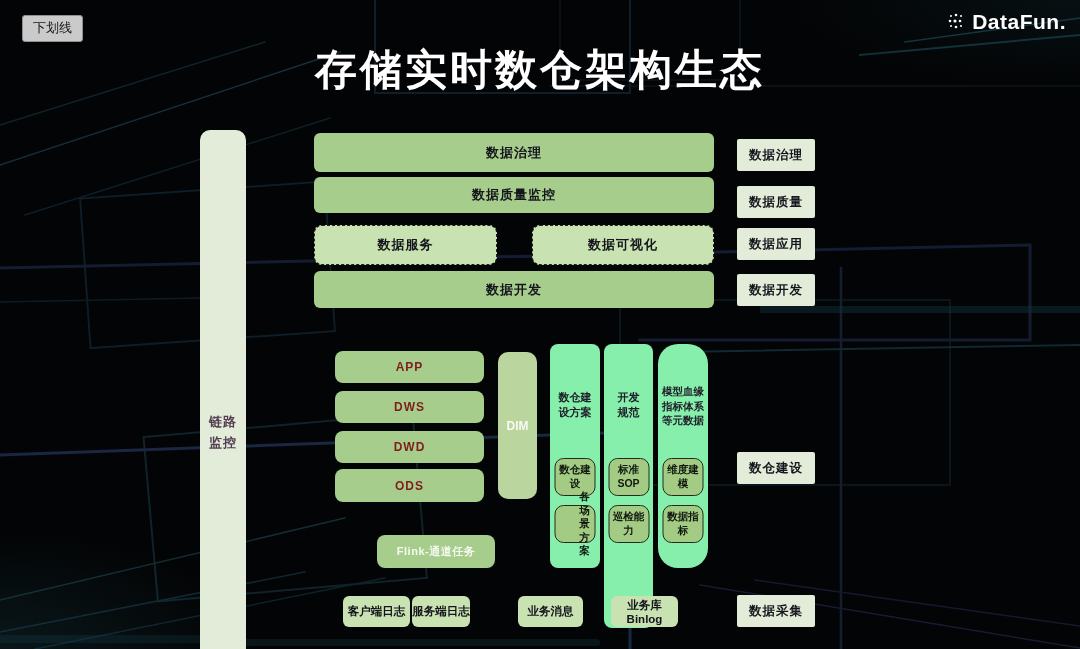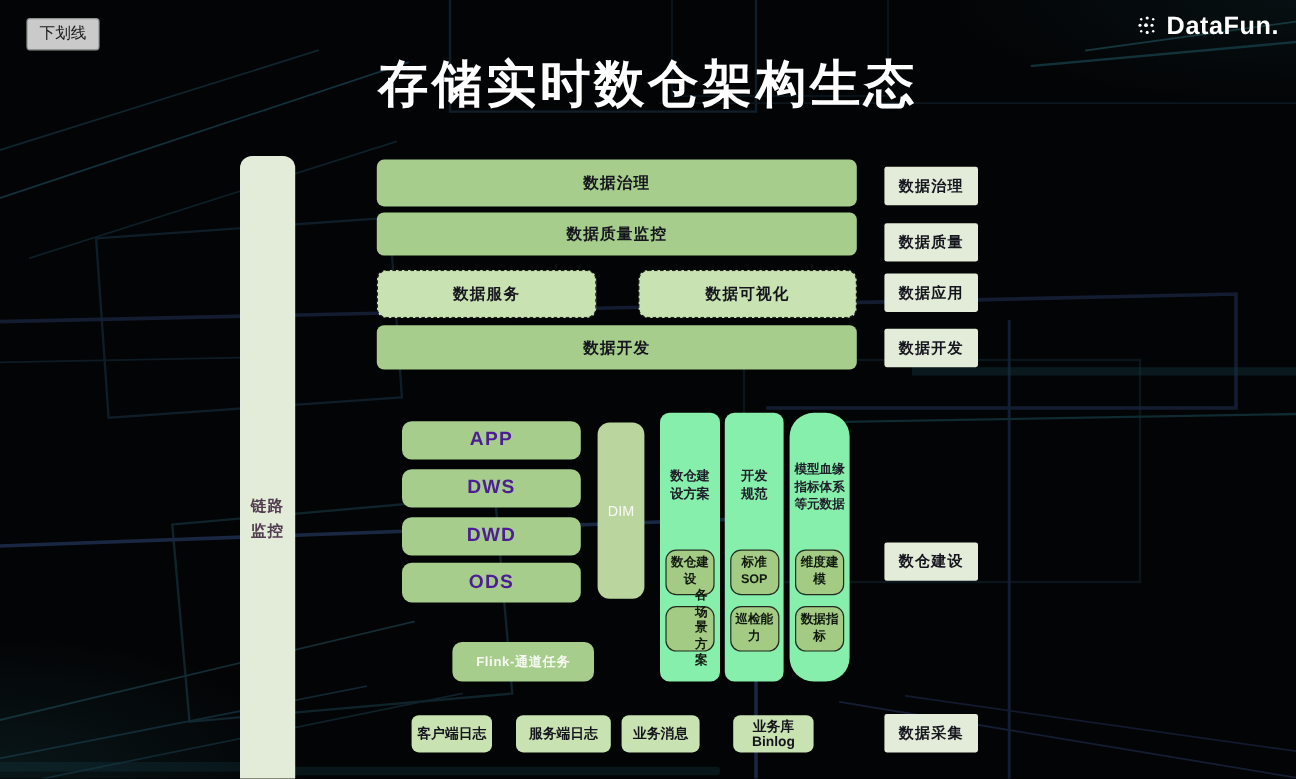--- a/index.html
+++ b/index.html
@@ -25,22 +25,22 @@
 
   .box{position:absolute;display:flex;align-items:center;justify-content:center;
     text-align:center;box-sizing:border-box;}
   .pre{white-space:pre-line;}
 
   .rail{background:#e2ecd8;border-radius:10px;color:#523d50;font-size:13px;font-weight:700;
     line-height:1.55;letter-spacing:1px;}
   .gbar{background:#a6cd8b;border-radius:6px;color:#15151d;font-size:13px;font-weight:700;letter-spacing:1px;}
   .dashed{background:#c9e2b2;border:1.6px dashed #1c241c;border-radius:8px;color:#15151d;
     font-size:13px;font-weight:700;letter-spacing:1px;}
-  .layer{background:#a6cd8b;border-radius:8px;color:#4c1d95;font-size:16px;font-weight:700;letter-spacing:1px;}
-  .dim{background:#bad69e;border-radius:10px;color:#f7f9f2;font-size:12px;font-weight:400;}
+  .layer{background:#a6cd8b;border-radius:8px;color:#7f1d1d;font-size:12px;font-weight:700;letter-spacing:1px;}
+  .dim{background:#bad69e;border-radius:10px;color:#f7f9f2;font-size:12px;font-weight:700;}
   .panel{background:#86efac;border-radius:8px;}
   .panel-title{position:absolute;left:0;right:0;top:46px;text-align:center;color:#20202a;
     font-size:11px;font-weight:700;line-height:1.4;white-space:pre-line;}
   .panel-sub{position:absolute;left:50%;transform:translateX(-50%);width:41px;height:38px;
     background:#a3cb84;border:1.5px solid #232b21;border-radius:9px;color:#11190f;
     font-size:10.5px;font-weight:700;display:flex;align-items:center;justify-content:center;
     text-align:center;line-height:1.3;box-sizing:border-box;}
   .flink{background:#a6cd8b;border-radius:8px;color:#f7f9f2;font-size:11px;font-weight:700;letter-spacing:.5px;}
   .src{background:#c9e2b2;border-radius:6px;color:#14141c;font-size:11.5px;font-weight:700;}
   .rlabel{background:#e2ecd8;border-radius:2px;color:#15151d;font-size:12.5px;font-weight:700;letter-spacing:1px;}
@@ -119,38 +119,38 @@
 
   <div class="box dim" style="left:498px;top:352px;width:39px;height:147px;">DIM</div>
 
   <div class="box panel" style="left:550px;top:344px;width:50px;height:224px;">
     <div class="panel-title">数仓建
 设方案</div>
     <div class="panel-sub pre" style="top:114px;">数仓建设</div>
     <div class="panel-sub pre" style="top:161px;padding-left:19px;">各场景
 方案</div>
   </div>
-  <div class="box panel" style="left:604px;top:344px;width:49px;height:224px;">
+  <div class="box panel" style="left:604px;top:344px;width:49px;height:284px;">
     <div class="panel-title">开发
 规范</div>
     <div class="panel-sub pre" style="top:114px;">标准SOP</div>
     <div class="panel-sub pre" style="top:161px;">巡检能力</div>
   </div>
   <div class="box panel" style="left:658px;top:344px;width:50px;height:224px;border-radius:20px;">
     <div class="panel-title" style="top:40px;font-size:10.5px;">模型血缘
 指标体系
 等元数据</div>
     <div class="panel-sub pre" style="top:114px;">维度建模</div>
     <div class="panel-sub pre" style="top:161px;">数据指标</div>
   </div>
 
   <div class="box flink" style="left:377px;top:535px;width:118px;height:33px;">Flink-通道任务</div>
 
   <div class="box src" style="left:343px;top:596px;width:67px;height:31px;">客户端日志</div>
-  <div class="box src" style="left:430px;top:596px;width:79px;height:31px;">服务端日志</div>
+  <div class="box src" style="left:412px;top:596px;width:58px;height:31px;">服务端日志</div>
   <div class="box src" style="left:518px;top:596px;width:65px;height:31px;">业务消息</div>
   <div class="box src" style="left:611px;top:596px;width:67px;height:31px;">业务库Binlog</div>
 
   <div class="box rlabel" style="left:737px;top:139px;width:78px;height:32px;">数据治理</div>
   <div class="box rlabel" style="left:737px;top:186px;width:78px;height:32px;">数据质量</div>
   <div class="box rlabel" style="left:737px;top:228px;width:78px;height:32px;">数据应用</div>
   <div class="box rlabel" style="left:737px;top:274px;width:78px;height:32px;">数据开发</div>
   <div class="box rlabel" style="left:737px;top:452px;width:78px;height:32px;">数仓建设</div>
   <div class="box rlabel" style="left:737px;top:595px;width:78px;height:32px;">数据采集</div>
 

